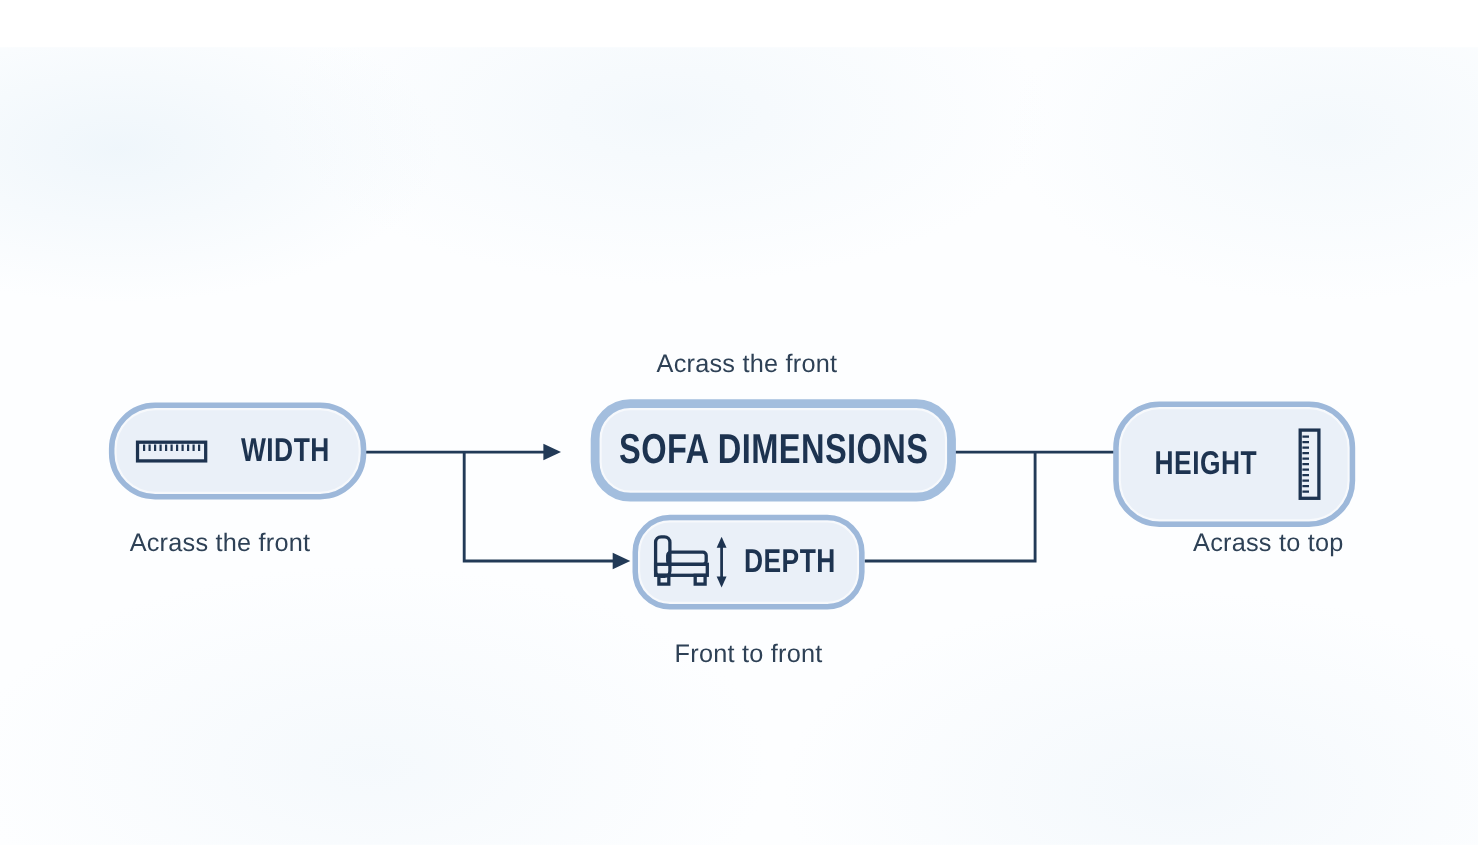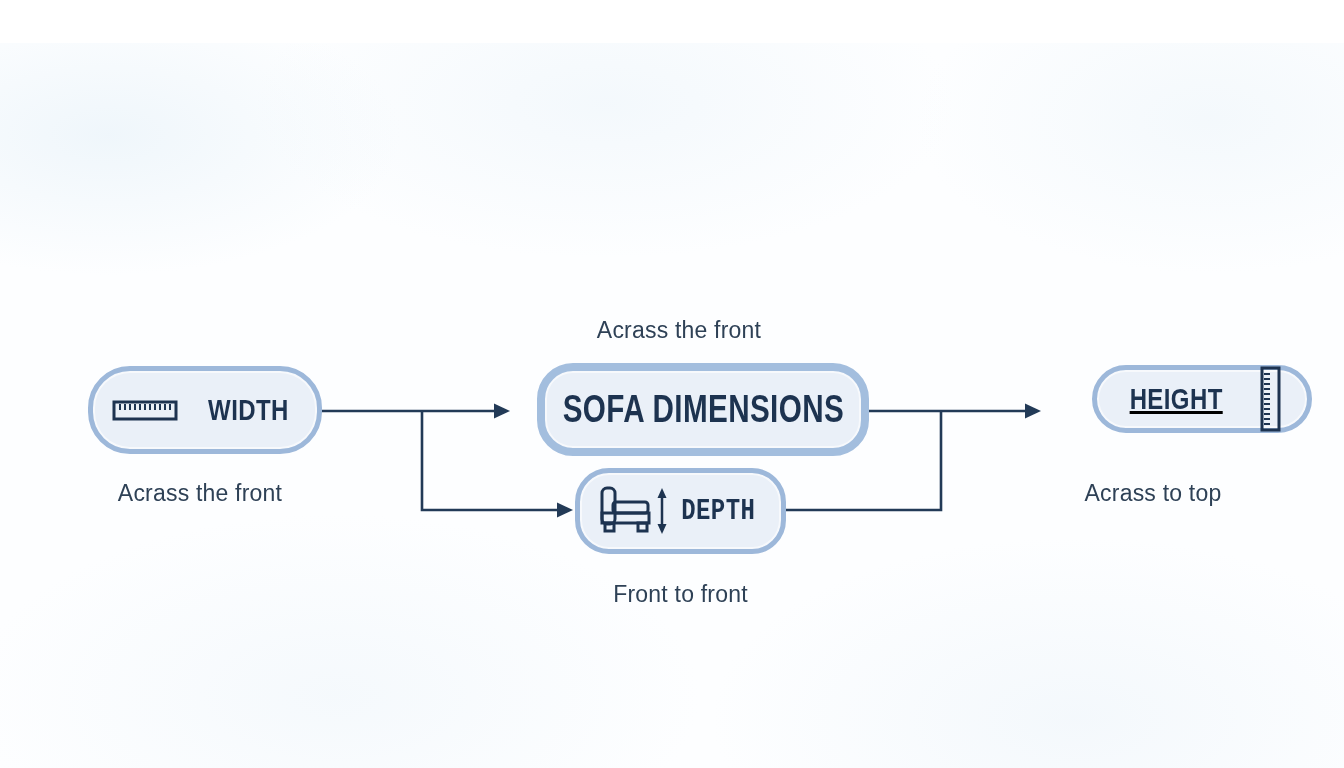--- a/index.html
+++ b/index.html
@@ -33,26 +33,26 @@
     z-index: 2;
     display: flex;
     align-items: center;
     justify-content: center;
     background: #eaf0f8;
     border: 5px solid #9db8da;
     border-radius: 42px;
     box-shadow: inset 0 0 0 2px rgba(255,255,255,0.6);
   }
 
-  #width-box  { left: 88px;  top: 323px; width: 234px; height: 88px; gap: 20px; }
+  #width-box  { left: 99px;  top: 323px; width: 234px; height: 88px; gap: 20px; }
   #center-box { left: 537px; top: 320px; width: 332px; height: 93px;
                 border-width: 8px; border-color: #a3bede; border-radius: 36px; }
-  #height-box { left: 1092px; top: 322px; width: 220px; height: 68px; gap: 22px; text-decoration: underline; }
+  #height-box { left: 1012px; top: 322px; width: 220px; height: 114px; gap: 22px; }
   #depth-box  { left: 575px; top: 425px; width: 211px; height: 86px; 
-                border-radius: 34px; font-family: Liberation Mono, monospace; }
+                border-radius: 34px; }
 
   .node-title {
     display: inline-block;
     font-weight: bold;
     color: #1d3350;
     font-size: 30px;
     letter-spacing: 0.5px;
     transform: scaleX(0.80);
     transform-origin: center;
     white-space: nowrap;

